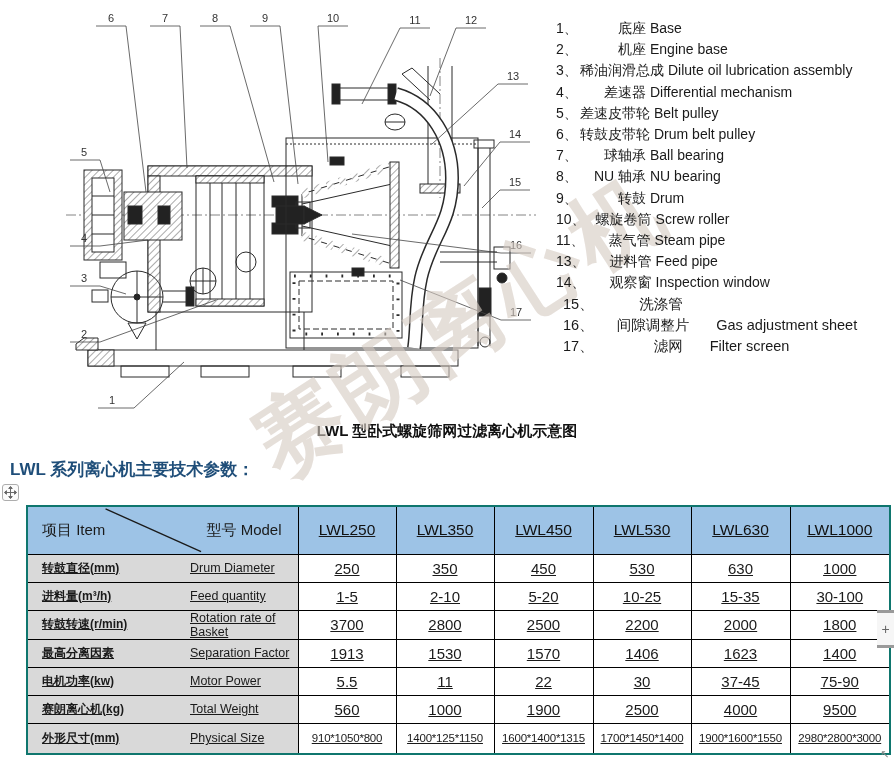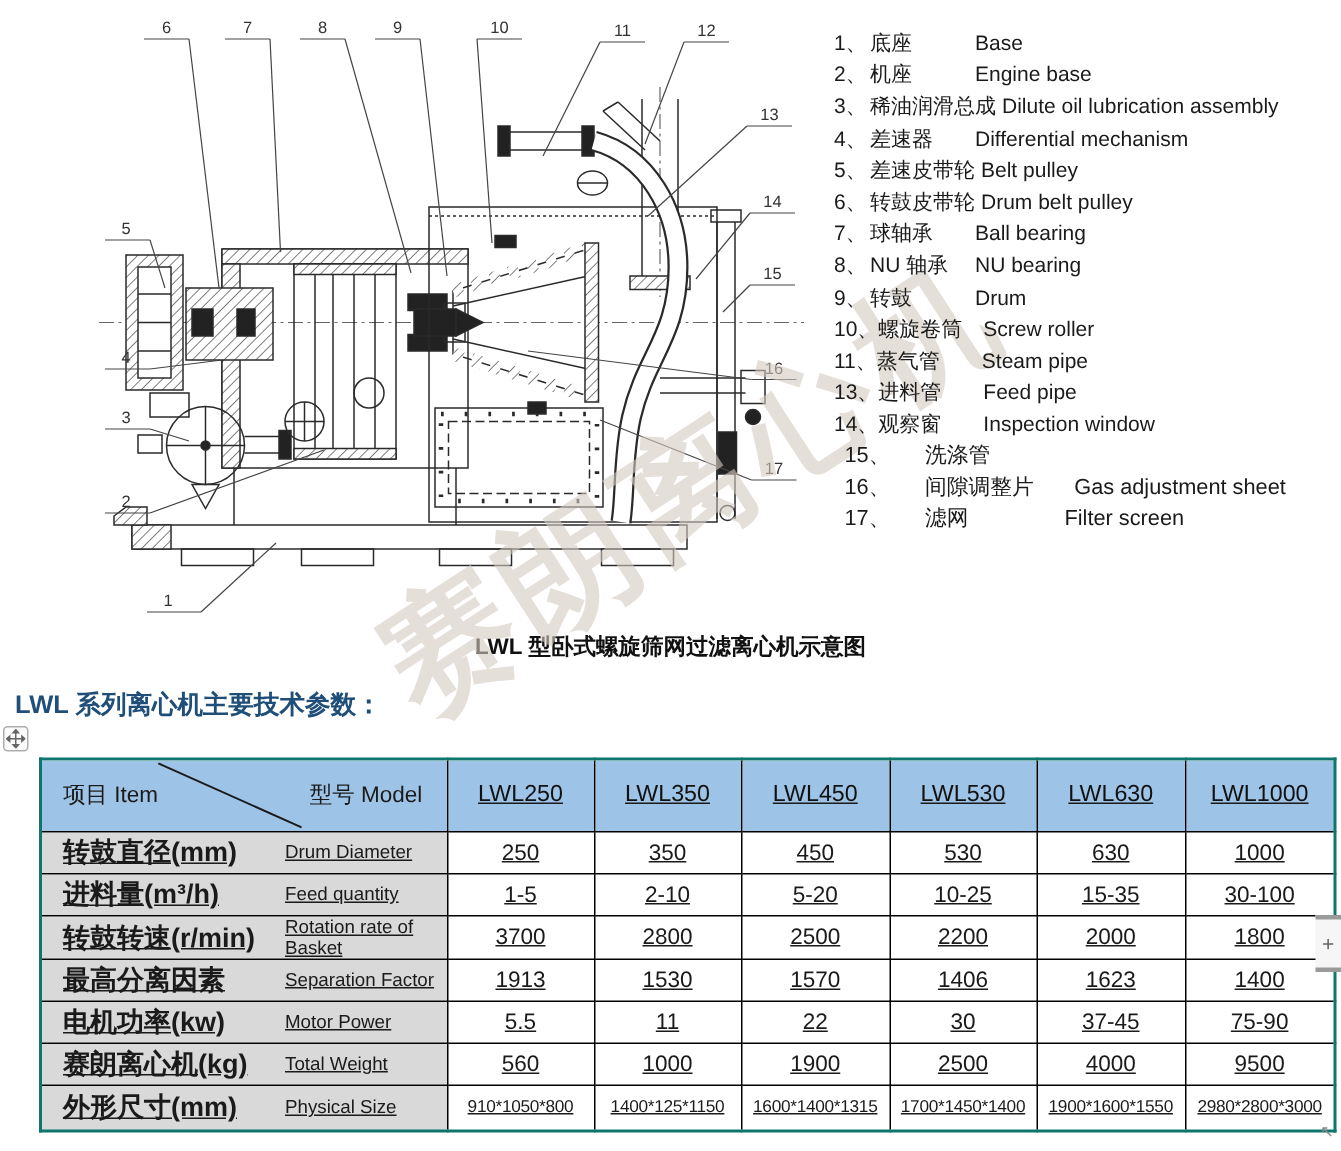--- a/index.html
+++ b/index.html
@@ -11,21 +11,21 @@
   #diagram-svg{position:absolute;left:0;top:0;}
   .watermark{
     position:absolute;left:235px;top:190px;width:450px;height:270px;
     display:flex;align-items:center;justify-content:center;
     transform:rotate(-33deg);font-size:88px;font-weight:700;letter-spacing:6px;
     color:var(--watermark,#d5cac1);opacity:.6;white-space:nowrap;pointer-events:none;z-index:2;
   }
   .parts-list{position:absolute;left:556px;top:18px;width:338px;font-size:14px;line-height:21.2px;z-index:3;}
   .pl-item{display:flex;white-space:nowrap;}
   .pl-item .num{flex:0 0 auto;min-width:24px;}
-  .pl-item .cn{flex:0 0 auto;min-width:66px;margin-right:4px;}
+  .pl-item .cn{flex:0 0 auto;min-width:66px;margin-right:4px;text-align:right;}
   .pl-item.ind{margin-left:7px;font-size:14.5px;gap:23px;}
   .caption{position:absolute;left:0;top:422px;width:894px;text-align:center;font-size:15px;font-weight:700;color:#111;}
   .heading{position:absolute;left:10px;top:458px;font-size:17px;font-weight:700;color:var(--heading,#1F4E79);}
   .move-handle{
     position:absolute;left:2px;top:484px;width:17px;height:17px;box-sizing:border-box;
     border:1px solid #adadad;border-radius:3px;background:#fbfbfb;
     display:flex;align-items:center;justify-content:center;cursor:move;
   }
   table.spec{
     position:absolute;left:26px;top:505px;width:863px;border-collapse:collapse;table-layout:fixed;
@@ -35,21 +35,21 @@
   table.spec thead tr{height:48px;}
   table.spec tbody tr{height:28px;}
   table.spec tbody tr.small{height:31px;}
   th.corner{position:relative;background:var(--header-bg,#9DC3E6);font-weight:400;}
   th.corner .diag{position:absolute;left:0;top:0;width:100%;height:100%;}
   th.corner .item{position:absolute;left:14px;top:50%;transform:translateY(-50%);font-size:15px;}
   th.corner .model{position:absolute;right:16px;top:50%;transform:translateY(-50%);font-size:15px;}
   th.model{background:var(--header-bg,#9DC3E6);font-weight:400;font-size:15.5px;text-align:center;color:#111;}
   th.rowlabel{background:var(--label-bg,#D9D9D9);font-weight:400;text-align:left;}
   th.rowlabel .inner{display:flex;align-items:center;padding-left:14px;}
-  th.rowlabel .cn{width:148px;flex:0 0 auto;font-weight:700;font-size:18px;}
+  th.rowlabel .cn{width:148px;flex:0 0 auto;font-weight:700;font-size:12px;}
   th.rowlabel .en{font-size:12.5px;}
   td.val{text-align:center;}
   tr.small td.val{font-size:11.5px;letter-spacing:-0.2px;}
   .scroll-widget{
     position:absolute;left:877px;top:610px;width:17px;height:38px;background:#f6f6f6;
     border-top:3px solid #9a9a9a;border-bottom:3px solid #9a9a9a;box-sizing:border-box;
     display:flex;align-items:center;justify-content:center;color:#666;font-size:14px;cursor:pointer;
   }
   .resize-handle{position:absolute;left:880px;top:748px;color:#8a8a8a;font-size:11px;cursor:nwse-resize;}
 </style>

